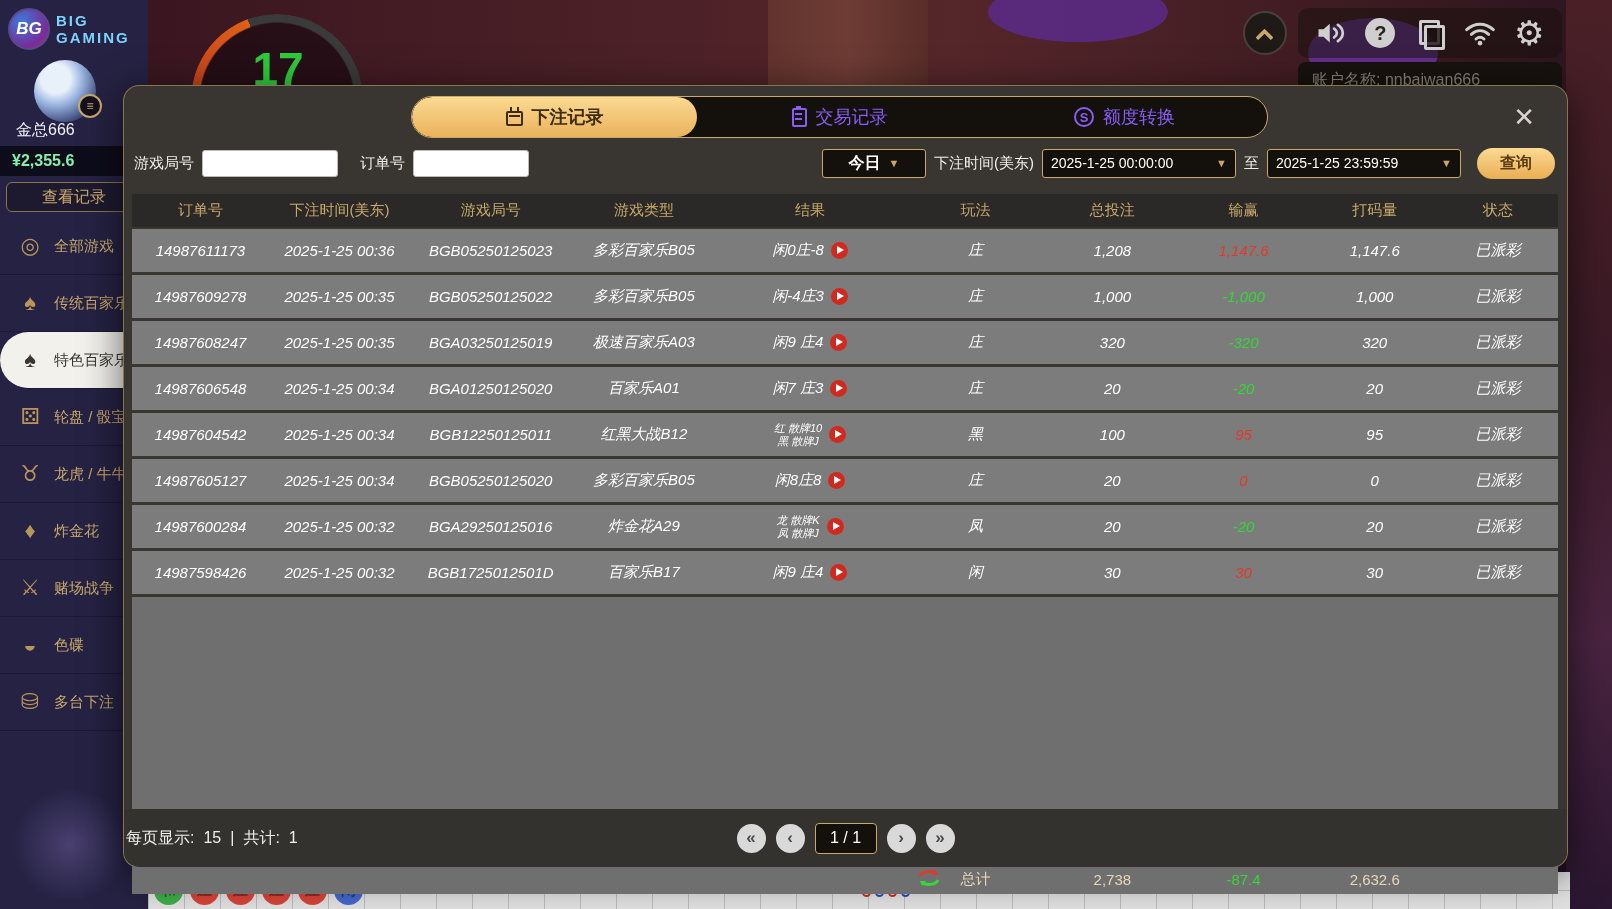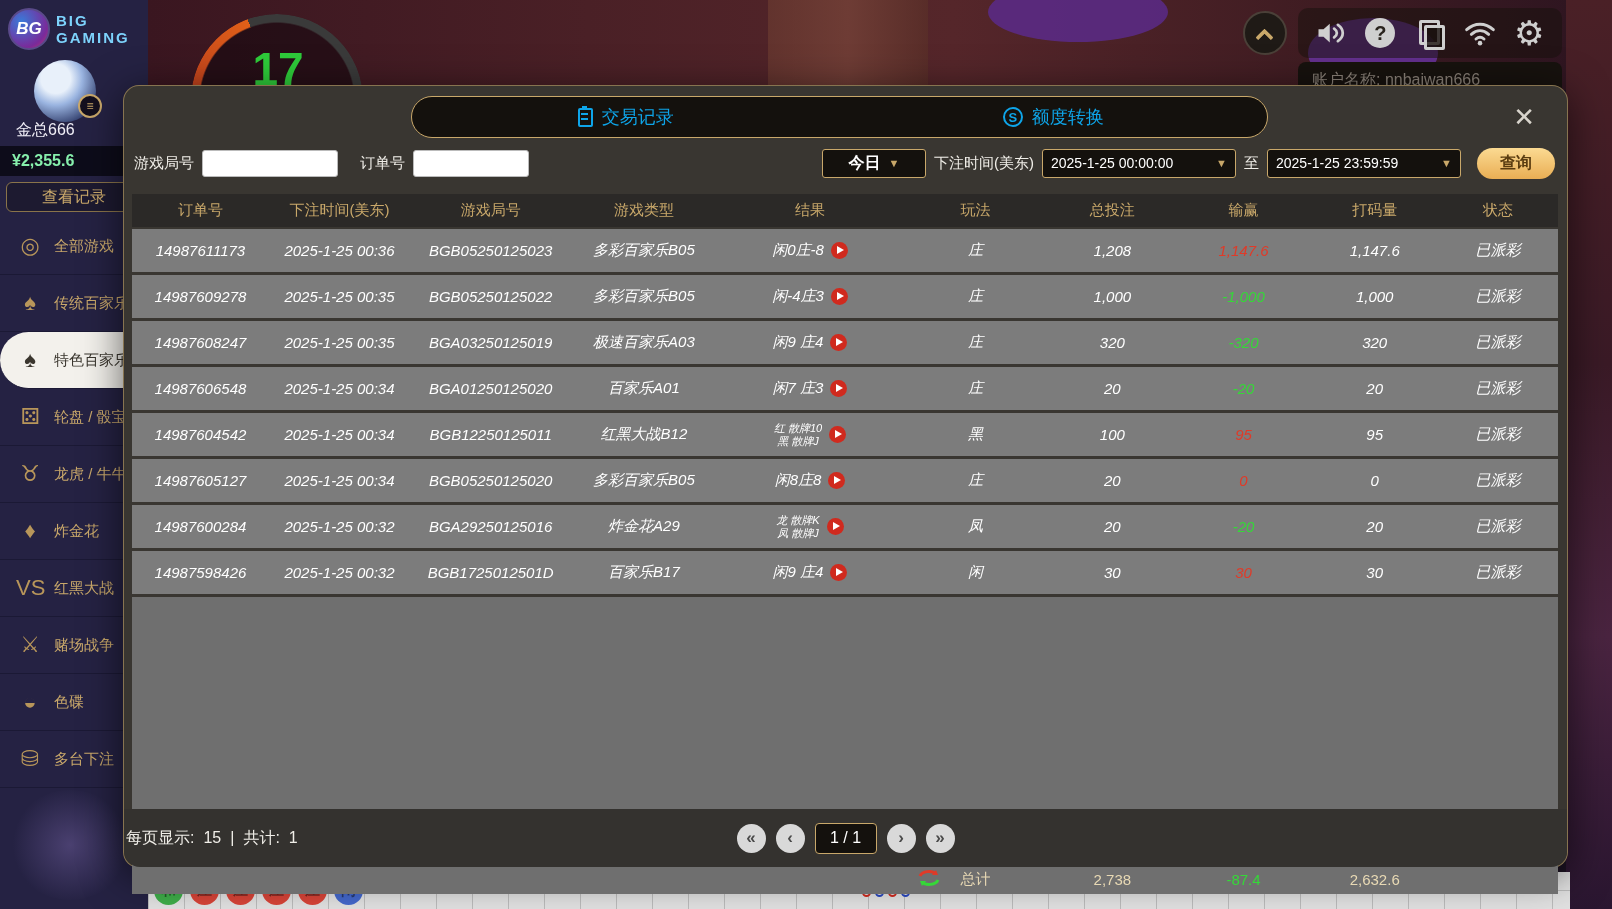--- a/index.html
+++ b/index.html
@@ -63,21 +63,21 @@
   .menu-item.active { background:#f3f1ec; border-radius:30px 0 0 30px; color:#3a362e; }
   .menu-item.active .m-ic { color:#3a362e; }
   .rabbit-glow { position:absolute; left:10px; top:790px; width:120px; height:110px; border-radius:50%;
     background:radial-gradient(circle,#4a4070 0%,rgba(37,34,67,0) 70%); }
 
   
   .modal { position:absolute; left:123px; top:85px; width:1445px; height:783px; background:#393631;
     border:1px solid rgba(201,168,106,.55); border-radius:16px; z-index:5; box-shadow:0 8px 40px rgba(0,0,0,.6); }
   .tabbar { position:absolute; left:287px; top:10px; width:857px; height:42px; background:#14110d;
     border:1px solid #c9a86a; border-radius:22px; display:flex; overflow:hidden; }
-  .tab { flex:1; display:flex; align-items:center; justify-content:center; gap:9px; color:#0ea5e9; font-size:18px; cursor:pointer; }
+  .tab { flex:1; display:flex; align-items:center; justify-content:center; gap:9px; color:#8b5cf6; font-size:18px; cursor:pointer; }
   .tab.active { background:linear-gradient(180deg,#fbda92,#eab25c); border-radius:22px; color:#3c2c10; font-weight:bold; }
   .ic-cal { position:relative; width:17px; height:15px; border:2px solid currentColor; border-radius:2px; margin-top:3px; }
   .ic-cal::before { content:""; position:absolute; left:2px; top:-6px; width:2px; height:4px; background:currentColor; box-shadow:7px 0 0 currentColor; }
   .ic-cal::after { content:""; position:absolute; left:1px; top:2px; right:1px; height:2px; background:currentColor; }
   .ic-clip { position:relative; width:15px; height:19px; border:2px solid currentColor; border-radius:2px; }
   .ic-clip::before { content:""; position:absolute; left:2px; top:-4px; width:5px; height:3px; background:currentColor; }
   .ic-clip::after { content:""; position:absolute; left:1px; top:3px; width:7px; height:2px; background:currentColor; box-shadow:0 5px 0 currentColor; }
   .ic-coins { width:20px; height:20px; border:2px solid currentColor; border-radius:50%; display:flex; align-items:center; justify-content:center; font-size:13px; font-weight:bold; }
   .modal-close { position:absolute; right:32px; top:18px; font-size:26px; color:#d8d4cc; cursor:pointer; line-height:1; }
 
@@ -224,24 +224,20 @@
         <div class="menu-item">
           <span class="m-ic">♉</span>
           <span>龙虎 / 牛牛</span>
         </div>
 
         <div class="menu-item">
           <span class="m-ic">♦</span>
           <span>炸金花</span>
         </div>
 
-        <div class="menu-item">
-          <span class="m-ic">VS</span>
-          <span>红黑大战</span>
-        </div>
 
         <div class="menu-item">
           <span class="m-ic">⚔</span>
           <span>赌场战争</span>
         </div>
 
         <div class="menu-item">
           <span class="m-ic">◒</span>
           <span>色碟</span>
         </div>
@@ -249,20 +245,24 @@
         <div class="menu-item">
           <span class="m-ic">⛁</span>
           <span>多台下注</span>
         </div>
       </div>
     <div class="rabbit-glow"></div>
   </div>
 
   <div class="modal">
     <div class="tabbar">
+      <div class="tab active">
+        <span class="ic-cal"></span>
+        <span>下注记录</span>
+      </div>
       <div class="tab">
         <span class="ic-clip"></span>
         <span>交易记录</span>
       </div>
       <div class="tab">
         <span class="ic-coins">S</span>
         <span>额度转换</span>
       </div>
     </div>
     <div class="modal-close">✕</div>

